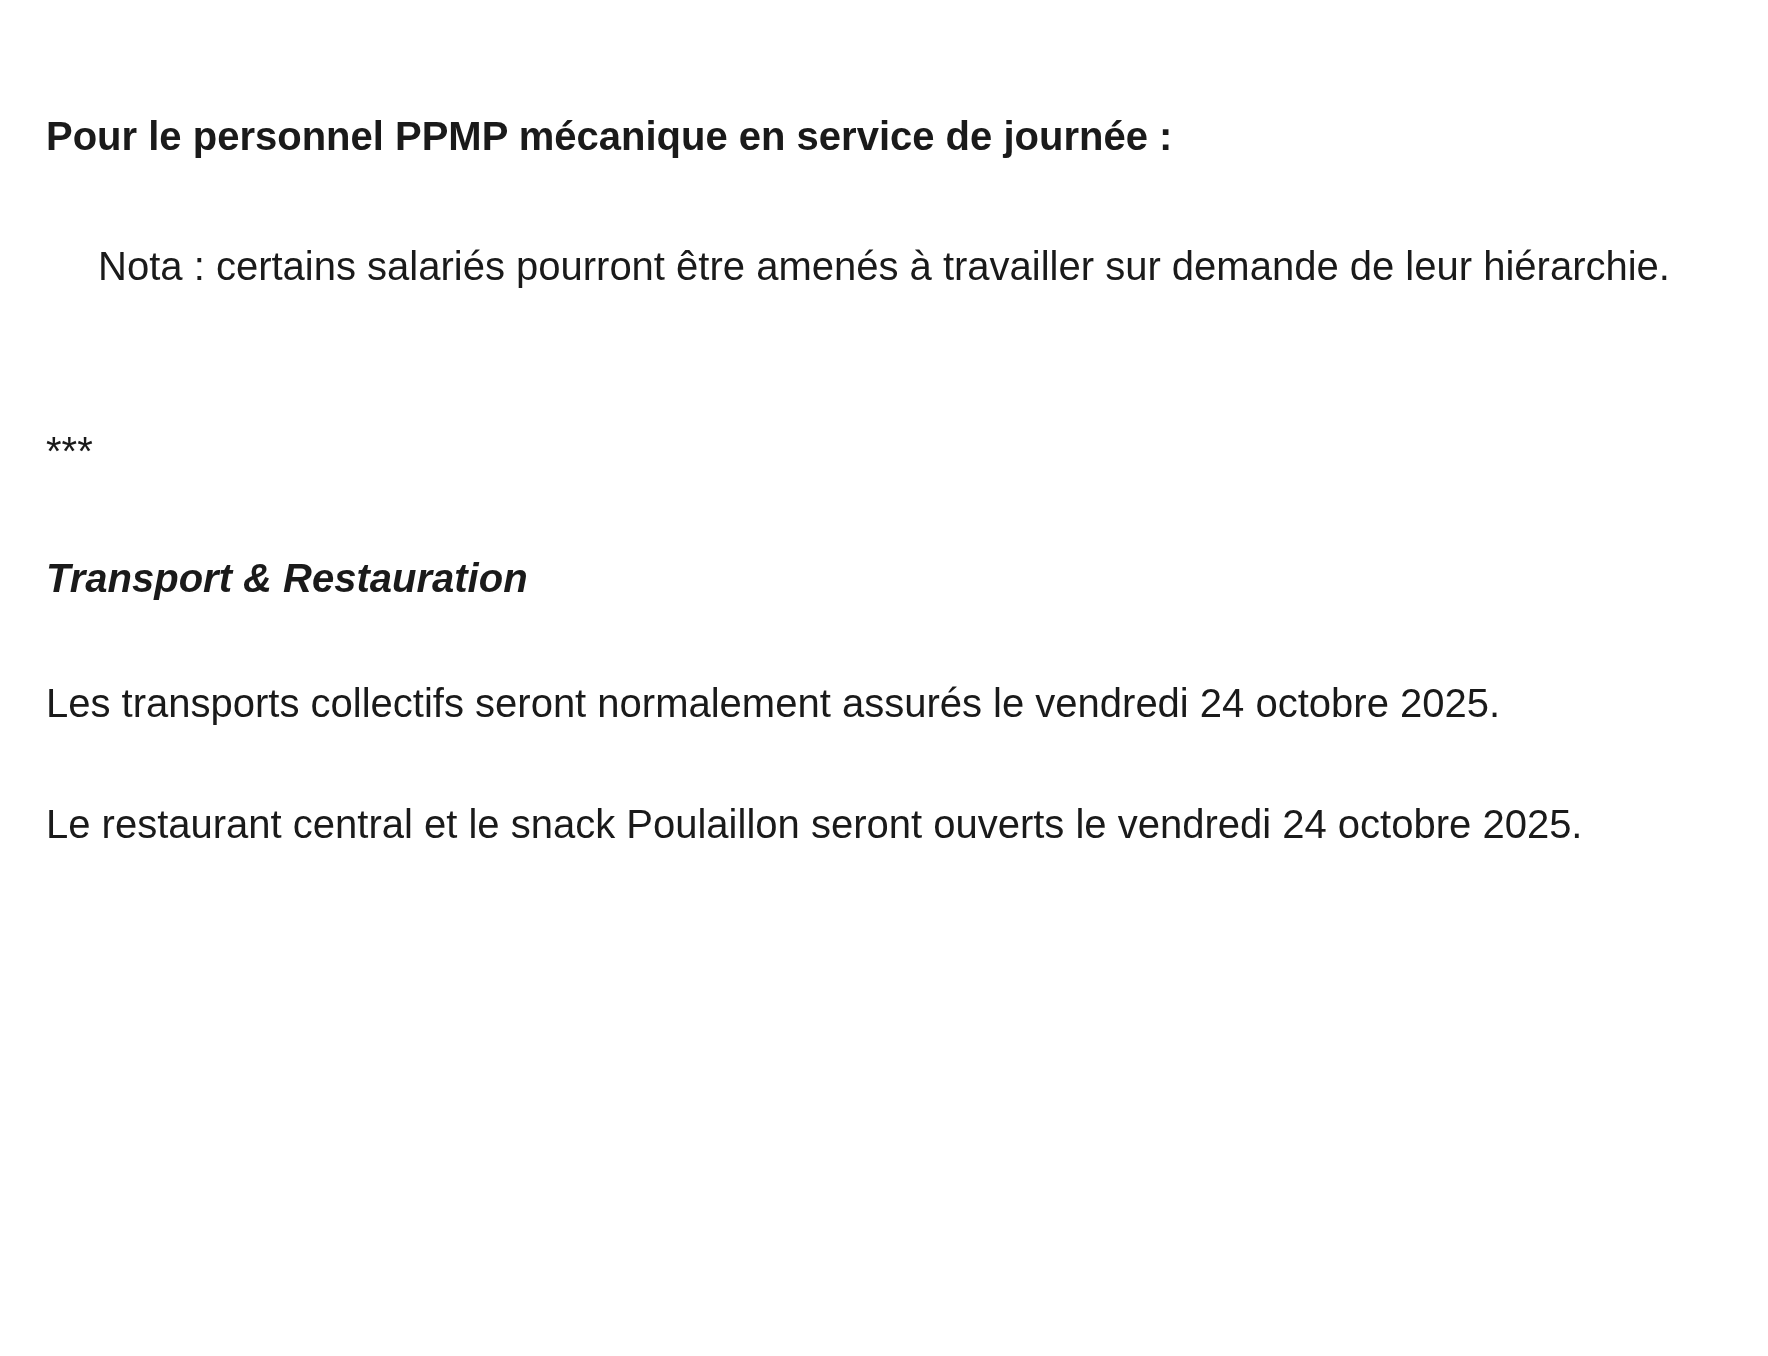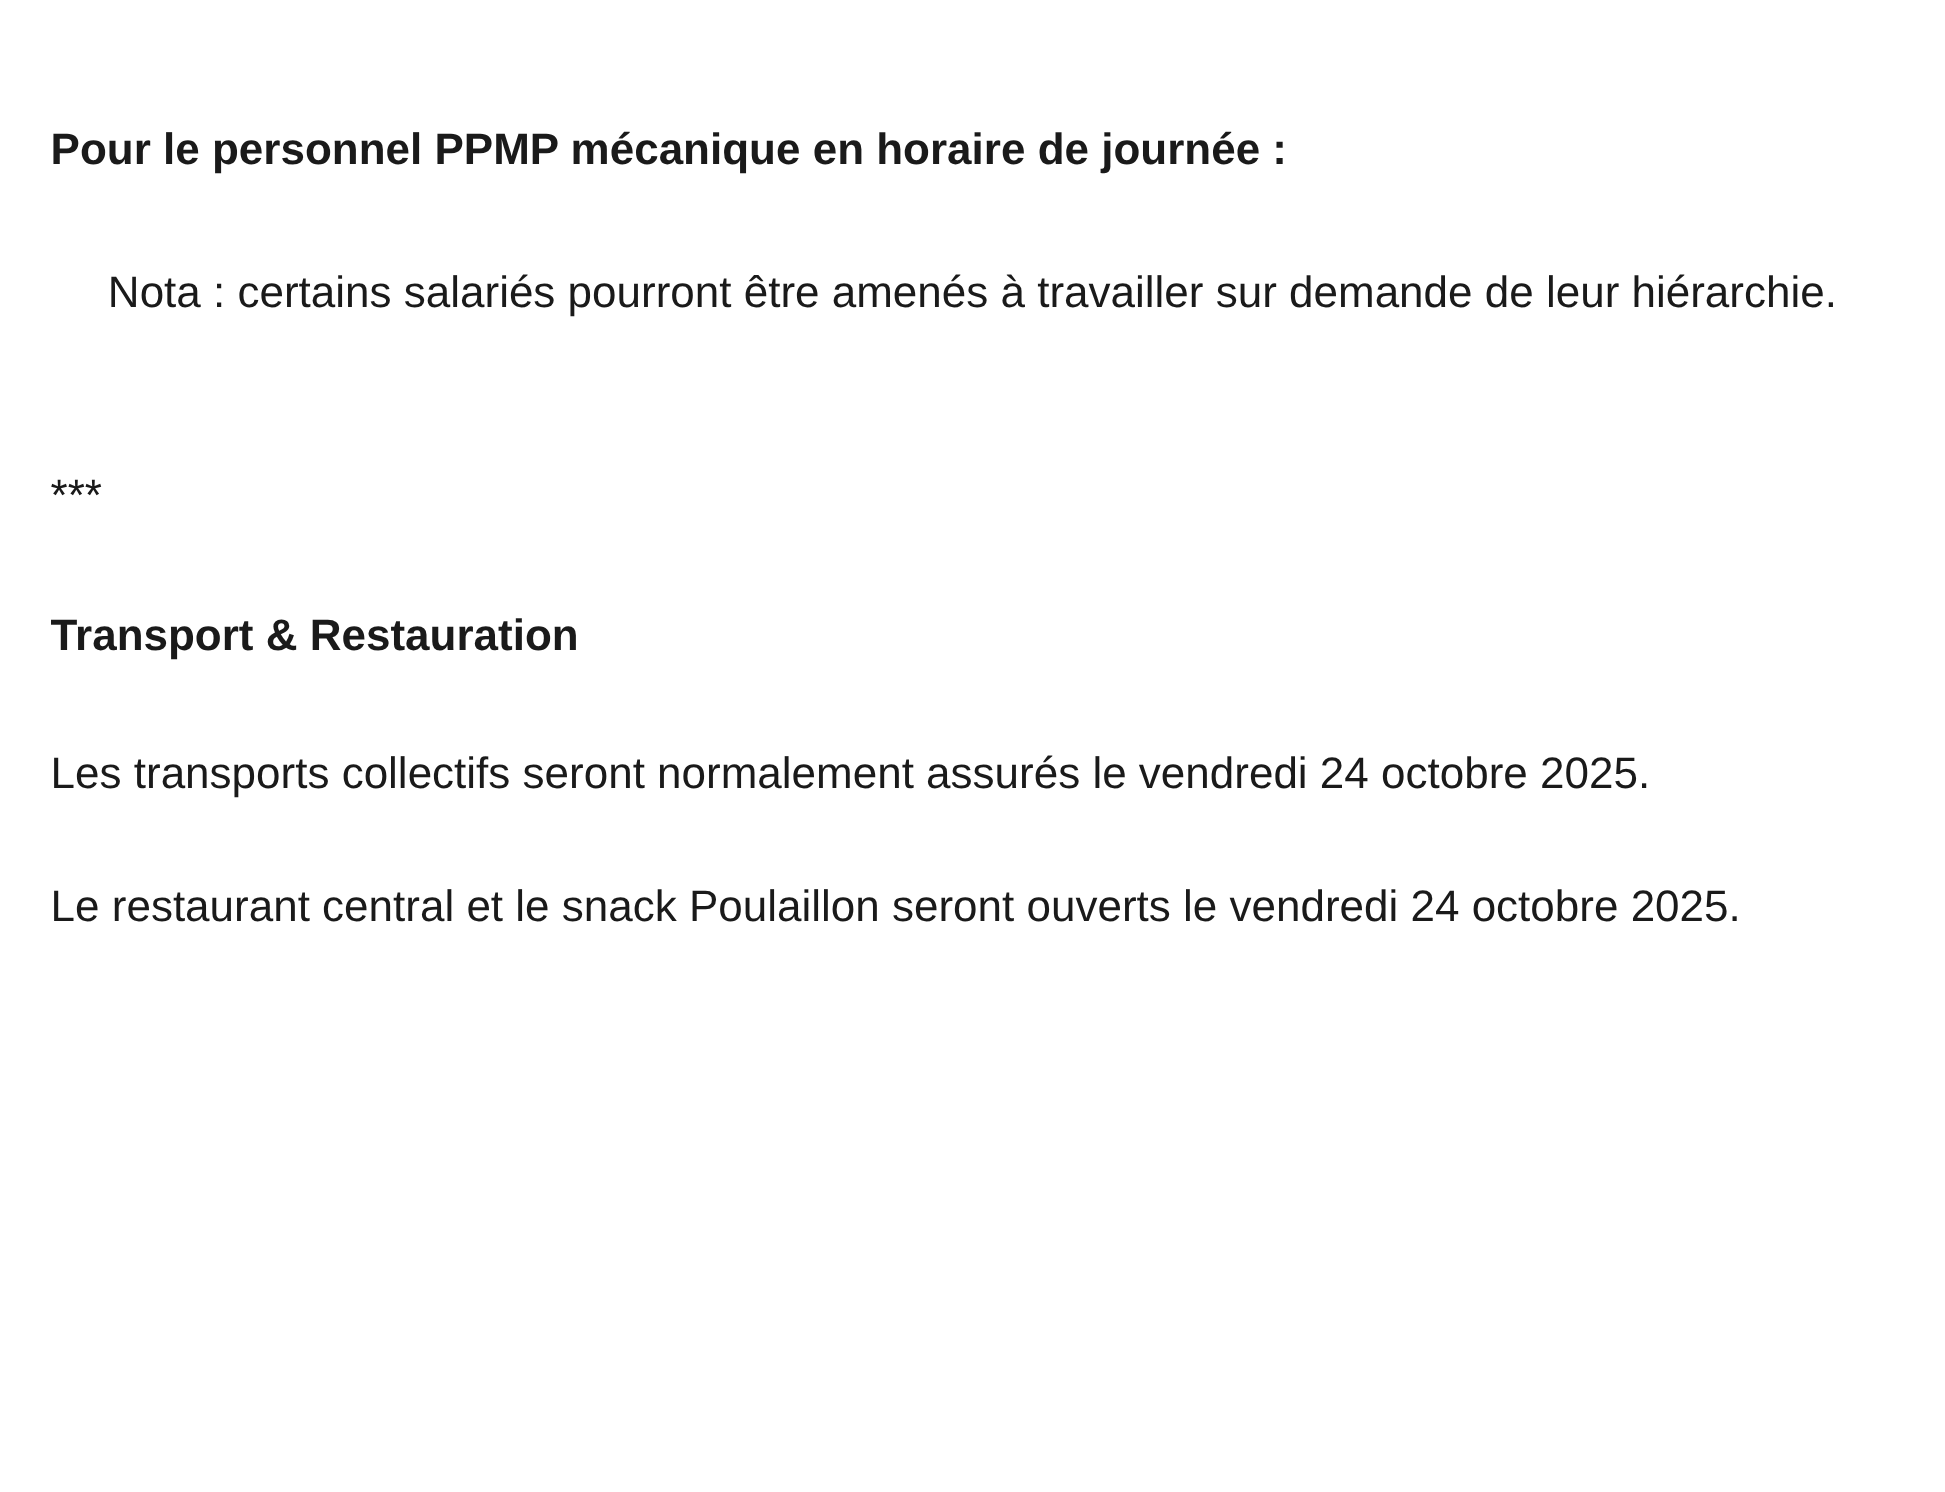--- a/index.html
+++ b/index.html
@@ -32,30 +32,30 @@
     }
     .bold {
       font-weight: 700;
     }
     
     .mt-h1   { margin-top: 112px; }
     .mt-p1   { margin-top: 80px;  }
     .mt-p2   { margin-top: 73px;  }
     .mt-p3   { margin-top: 82px; text-align: center;  }
     .mt-sep  { margin-top: 137px; }
-    .mt-h2   { margin-top: 79px;  }
+    .mt-h2   { margin-top: 79px; font-style: italic;  }
     .mt-p4   { margin-top: 77px; }
     .mt-p5   { margin-top: 73px; }
   </style>
 </head>
 <body>
 
 <div class="page">
 
-  <div class="blk bold mt-h1">Pour le personnel PPMP mécanique en horaire de journée :</div>
+  <div class="blk bold mt-h1">Pour le personnel PPMP mécanique en service de journée :</div>
 
 
 
   <p class="blk mt-p3">Nota : certains salariés pourront être amenés à travailler sur demande de leur hiérarchie.</p>
 
   <div class="blk mt-sep">***</div>
 
   <div class="blk bold mt-h2">Transport &amp; Restauration</div>
 
   <p class="blk mt-p4">Les transports collectifs seront normalement assurés le vendredi 24 octobre 2025.</p>

